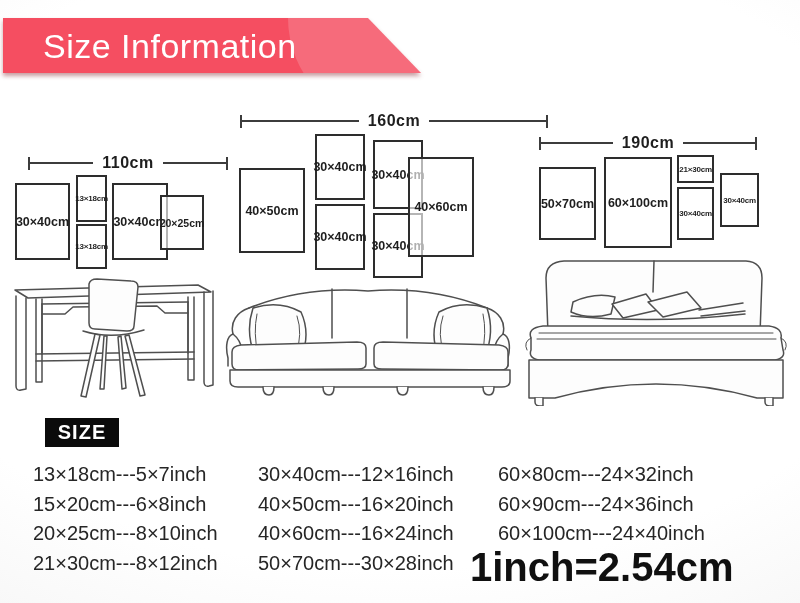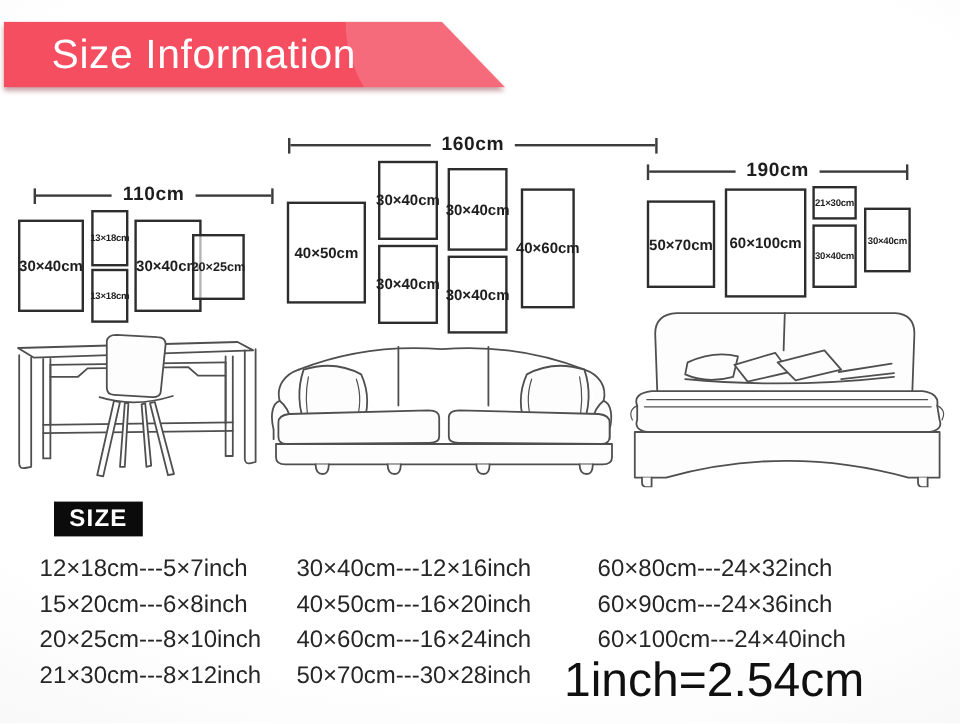--- a/index.html
+++ b/index.html
@@ -29,23 +29,23 @@
   .fl-md{font-size:10.5px;}
   .fl-sm{font-size:8px;letter-spacing:-.2px;}
   
   .scene{position:absolute;}
   
   .size-heading{position:absolute;left:45px;top:418px;width:74px;height:29px;background:#0b0b0b;
     color:#fff;font-weight:bold;font-size:20px;letter-spacing:1px;
     display:flex;align-items:center;justify-content:center;}
   .size-col{position:absolute;top:460px;font-size:20px;line-height:29.5px;color:#262626;white-space:nowrap;}
   .col1{left:33px;}
-  .col2{left:247px;}
+  .col2{left:258px;}
   .col3{left:470px;margin-left:28px;}
-  .conversion{position:absolute;left:470px;top:545px;font-size:40px;color:#101010;white-space:nowrap;}
+  .conversion{position:absolute;left:470px;top:545px;font-size:40px;color:#101010;white-space:nowrap;font-weight:bold;}
 </style>
 </head>
 <body>
 
 <div class="stage">
 
   <div class="banner-wrap">
     <div class="banner">
       <div class="banner-highlight"></div>
       <span class="banner-title">Size Information</span>
@@ -108,21 +108,21 @@
     </div>
   <div class="frame" style="left:315px;top:204px;width:50px;height:66px;">
       <span class="fl-lg">30×40cm</span>
     </div>
   <div class="frame" style="left:373px;top:140px;width:50px;height:69px;">
       <span class="fl-lg">30×40cm</span>
     </div>
   <div class="frame" style="left:373px;top:213px;width:50px;height:65px;">
       <span class="fl-lg">30×40cm</span>
     </div>
-  <div class="frame" style="left:434px;top:157px;width:45px;height:100px;text-align:right;">
+  <div class="frame" style="left:408px;top:157px;width:66px;height:100px;text-align:right;">
       <span class="fl-lg">40×60cm</span>
     </div>
 
   <svg class="scene" style="left:225px;top:278px;" width="290" height="122" viewBox="0 0 290 122" fill="none" stroke="#4f4f4f" stroke-width="1.5" stroke-linejoin="round" stroke-linecap="round">
     <path d="M24,30 Q80,8 143,13 Q206,8 262,30"></path>
     <path d="M107,11 L107,60 M182,11 L182,60"></path>
     <path d="M24,30 C12,34 5,44 8,56 C2,58 0,68 3,80 L3,88" fill="#fdfdfd"></path>
     <path d="M8,56 C13,60 16,65 17,72"></path>
     <path d="M262,30 C274,34 281,44 278,56 C284,58 286,68 283,80 L283,88" fill="#fdfdfd"></path>
     <path d="M278,56 C273,60 270,65 269,72"></path>
@@ -174,21 +174,21 @@
     <path d="M24,79 L258,79 M22,85 L261,85" stroke-width="1"></path>
     <path d="M16,84 Q8,88 12,96 M266,84 Q274,88 270,96" stroke-width="1"></path>
     <path d="M14,106 L14,144 L40,144 Q141,116 242,144 L268,144 L268,106 Z" fill="#fdfdfd"></path>
     <path d="M20,144 L20,148 Q20,152 25,152 L28,152 L28,144" fill="#fdfdfd"></path>
     <path d="M250,144 L250,148 Q250,152 255,152 L258,152 L258,144" fill="#fdfdfd"></path>
   </svg>
 
   <div class="size-heading">SIZE</div>
 
   <div class="size-col col1">
-    <div>12×18cm---5×7inch</div>
+    <div>13×18cm---5×7inch</div>
     <div>15×20cm---6×8inch</div>
     <div>20×25cm---8×10inch</div>
     <div>21×30cm---8×12inch</div>
   </div>
 
   <div class="size-col col2">
     <div>30×40cm---12×16inch</div>
     <div>40×50cm---16×20inch</div>
     <div>40×60cm---16×24inch</div>
     <div>50×70cm---30×28inch</div>

